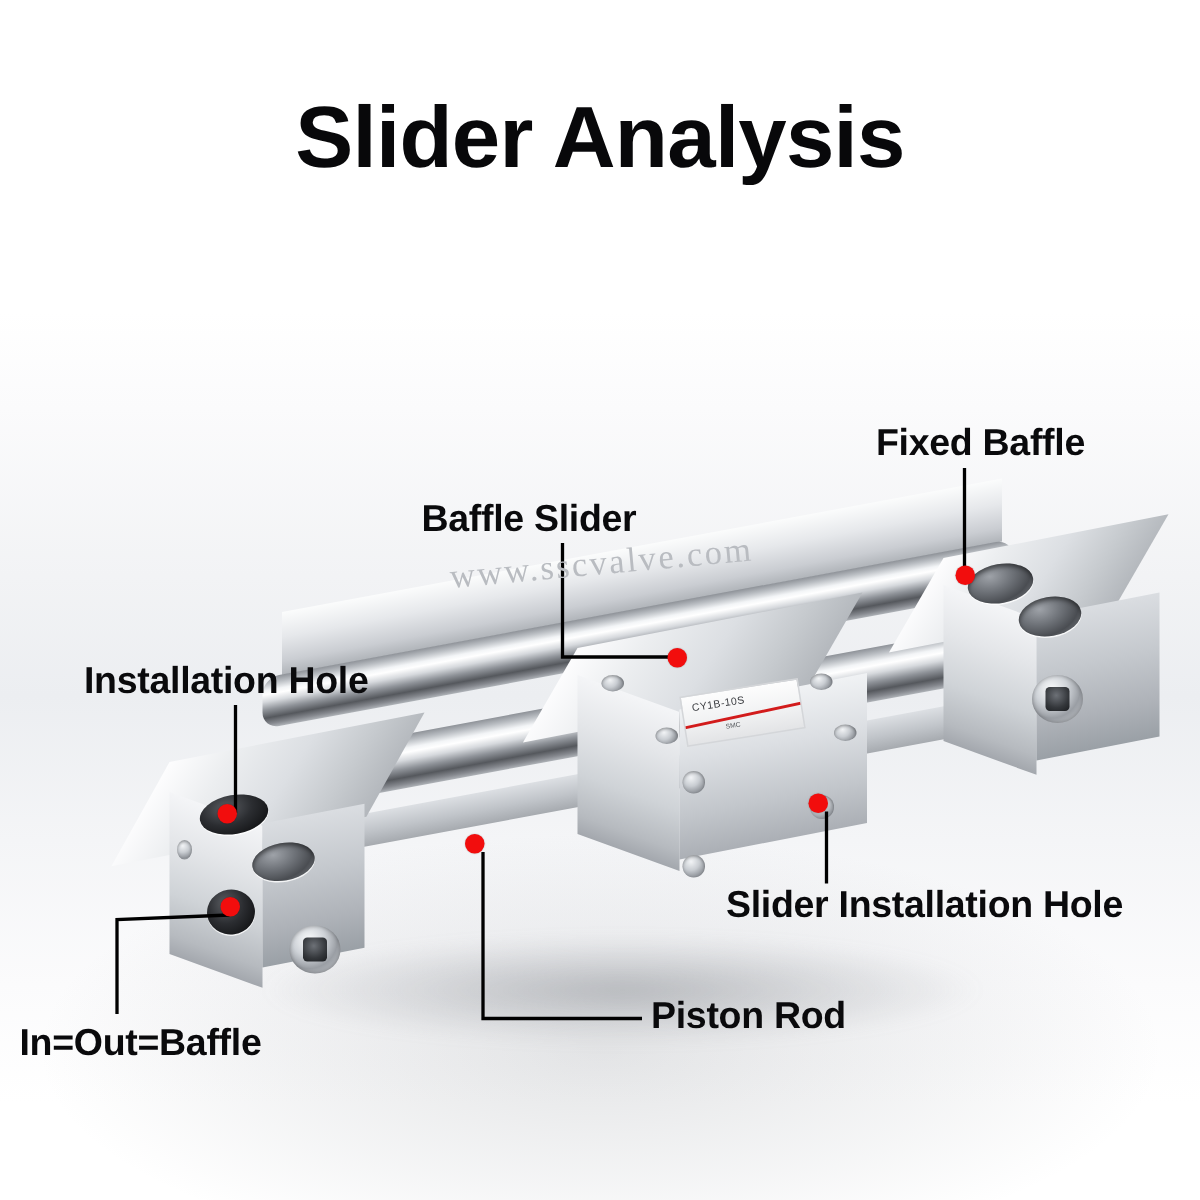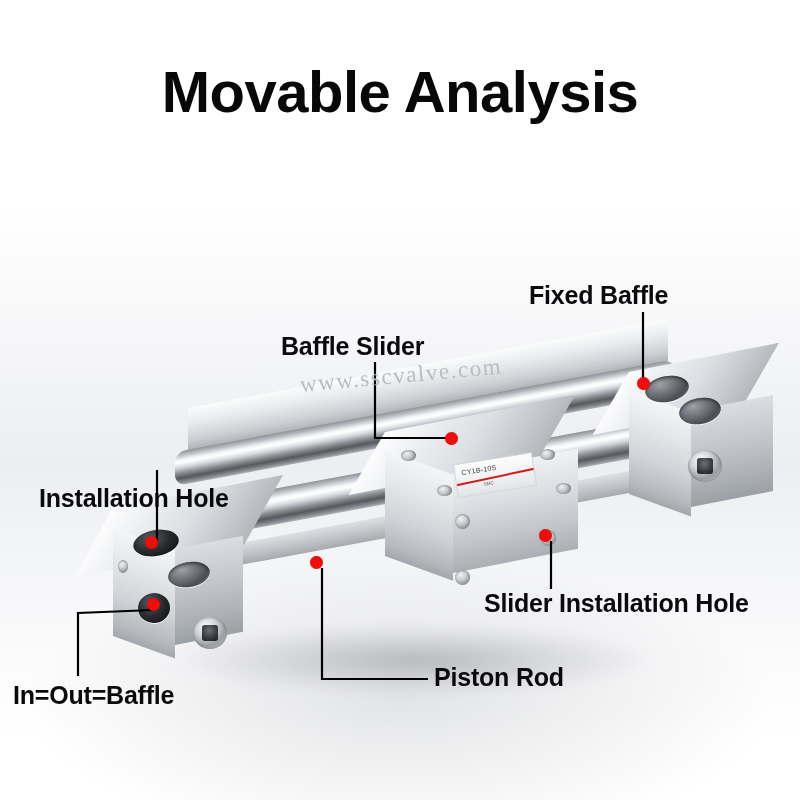--- a/index.html
+++ b/index.html
@@ -159,21 +159,21 @@
   #leaders { position: absolute; left: 0; top: 0; width: 800px; height: 800px; }
 </style>
 </head>
 <body>
 
 <div id="stage">
 
   <div class="backdrop"></div>
   <div class="floor-shadow"></div>
 
-  <div class="title">Movable Analysis</div>
+  <div class="title">Slider Analysis</div>
 
   <div id="product">
 
     <div class="metal-face" style="left:188px; top:408px; width:480px; height:42px;
                 transform: skewY(-10.5deg); transform-origin: left top;
                 background: linear-gradient(180deg,#fbfcfc 0%,#e6e8eb 40%,#cacdd2 78%,#b0b4b9 100%);"></div>
 
     <div class="rod" style="left:175px; top:452px; width:500px; height:34px;
                 transform: skewY(-10.5deg); transform-origin: left top;"></div>
 
@@ -243,20 +243,20 @@
 
   <div class="dot" style="left:637px; top:377px;"></div>
   <div class="dot" style="left:445px; top:432px;"></div>
   <div class="dot" style="left:145px; top:536px;"></div>
   <div class="dot" style="left:147px; top:598px;"></div>
   <div class="dot" style="left:310px; top:556px;"></div>
   <div class="dot" style="left:539px; top:529px;"></div>
 
   <div class="watermark">www.sscvalve.com</div>
 
-  <div class="label" style="left:529px; top:281px;">Fixed Baffle</div>
+  <div class="label" style="left:584px; top:281px;">Fixed Baffle</div>
   <div class="label" style="left:281px; top:332px;">Baffle Slider</div>
-  <div class="label" style="left:39px; top:440px;margin-top:44px;">Installation Hole</div>
+  <div class="label" style="left:56px; top:440px;">Installation Hole</div>
   <div class="label" style="left:13px; top:681px;">In=Out=Baffle</div>
   <div class="label" style="left:434px; top:663px;">Piston Rod</div>
   <div class="label" style="left:484px; top:589px;">Slider Installation Hole</div>
 
 </div>
 
 </body></html>

